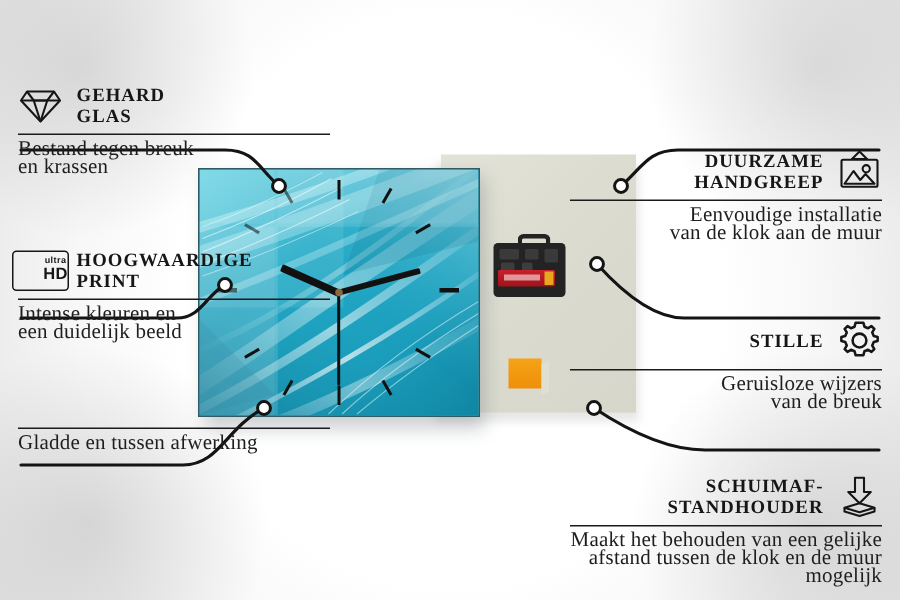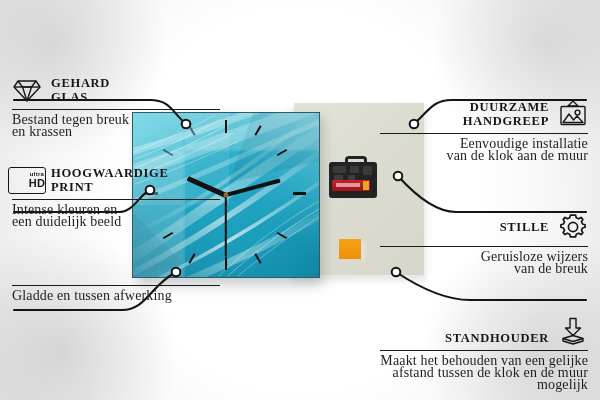--- a/index.html
+++ b/index.html
@@ -237,21 +237,21 @@
     <g fill="#ffffff" stroke="#141414" stroke-width="2">
       <circle cx="186" cy="124" r="4.3"></circle>
       <circle cx="150" cy="190" r="4.3"></circle>
       <circle cx="176" cy="272" r="4.3"></circle>
       <circle cx="414" cy="124" r="4.3"></circle>
       <circle cx="398" cy="176" r="4.3"></circle>
       <circle cx="396" cy="272" r="4.3"></circle>
     </g>
   </svg>
 
-  <div class="feature left" style="top:55px;margin-top:20px;">
+  <div class="feature left" style="top:55px;">
     <div class="fhead">
       <span class="ficon">
         <svg width="28" height="26" viewBox="0 0 28 26" fill="none" stroke="#161616" stroke-width="1.4" stroke-linejoin="round">
           <path d="M5,4 L23,4 L27,10 L14,24 L1,10 Z"></path>
           <path d="M1,10 L27,10"></path>
           <path d="M5,4 L9.5,10 L14,24"></path>
           <path d="M23,4 L18.5,10 L14,24"></path>
           <path d="M9.5,10 L18.5,10"></path>
         </svg>
       </span>
@@ -313,19 +313,19 @@
 
   <div class="feature right" style="top:272px;">
     <div class="fhead">
       <span class="ficon">
         <svg width="28" height="28" viewBox="0 0 28 28" fill="none" stroke="#161616" stroke-width="1.4" stroke-linejoin="round">
           <path d="M11,1.5 L17,1.5 L17,11 L21.5,11 L14,18.5 L6.5,11 L11,11 Z"></path>
           <path d="M14,18.5 L24,21.5 L14,24.5 L4,21.5 Z"></path>
           <path d="M4,21.5 L4,24 L14,27 L24,24 L24,21.5"></path>
         </svg>
       </span>
-      <span class="ftitle"><br><span>STANDHOUDER</span></span>
+      <span class="ftitle"><span>SCHUIMAF-</span><br><span>STANDHOUDER</span></span>
     </div>
     <div class="rule"></div>
     <div class="fdesc"><span>Maakt het behouden van een gelijke</span><br><span>afstand tussen de klok en de muur mogelijk</span></div>
   </div>
 
 </div>
 
 </body></html>

